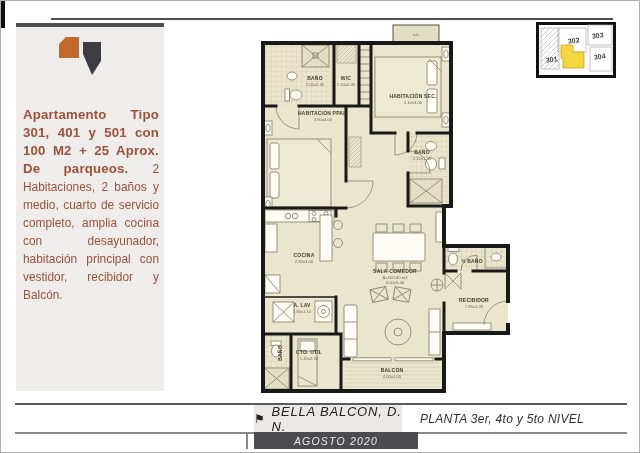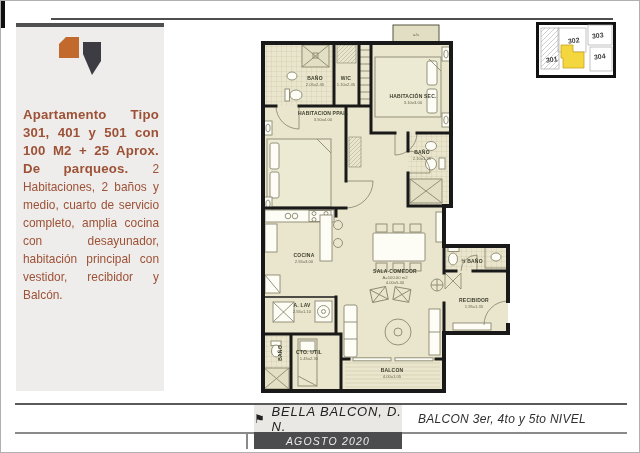--- a/index.html
+++ b/index.html
@@ -30,21 +30,21 @@
   .kpn{font:bold 7px "Liberation Sans",sans-serif;fill:#3c3c3c;text-anchor:middle;}
 
   
   .hline-a{position:absolute;left:14px;top:402px;width:612px;height:2px;background:#5a5a5a;}
   .hline-b{position:absolute;left:14px;top:431px;width:612px;height:2px;background:#8a8a8a;}
   .vtick{position:absolute;left:245px;top:431px;width:2px;height:17px;background:#8a8a8a;}
   .bella-box{position:absolute;left:253px;top:404px;width:148px;height:27px;background:#e9e8e5;
              display:flex;align-items:center;justify-content:center;gap:6px;
              font-style:italic;font-size:13px;letter-spacing:.8px;color:#222;}
   .flag{font-style:normal;font-size:12px;line-height:1;}
-  .agosto-box{position:absolute;left:253px;top:431px;width:148px;height:17px;background:#4c4c4e;
+  .agosto-box{position:absolute;left:253px;top:431px;width:164px;height:17px;background:#4c4c4e;
               color:#ececec;display:flex;align-items:center;justify-content:center;
               font-style:italic;font-size:10.5px;letter-spacing:1.2px;}
   .planta{position:absolute;left:412px;top:406px;width:178px;height:24px;line-height:24px;
           text-align:center;font-style:italic;font-size:12px;color:#2f2f2f;letter-spacing:.3px;}
 </style>
 </head>
 <body>
 
 <div class="page">
 
@@ -289,15 +289,15 @@
   <div class="hline-b"></div>
   <div class="vtick"></div>
 
   <div class="bella-box">
     <span class="flag">⚑</span>
     <span>BELLA BALCON, D. N.</span>
   </div>
   <div class="agosto-box">
     <span>AGOSTO 2020</span>
   </div>
-  <div class="planta">BALCON 3er, 4to y 5to NIVEL</div>
+  <div class="planta">PLANTA 3er, 4to y 5to NIVEL</div>
 
 </div>
 
 </body></html>

